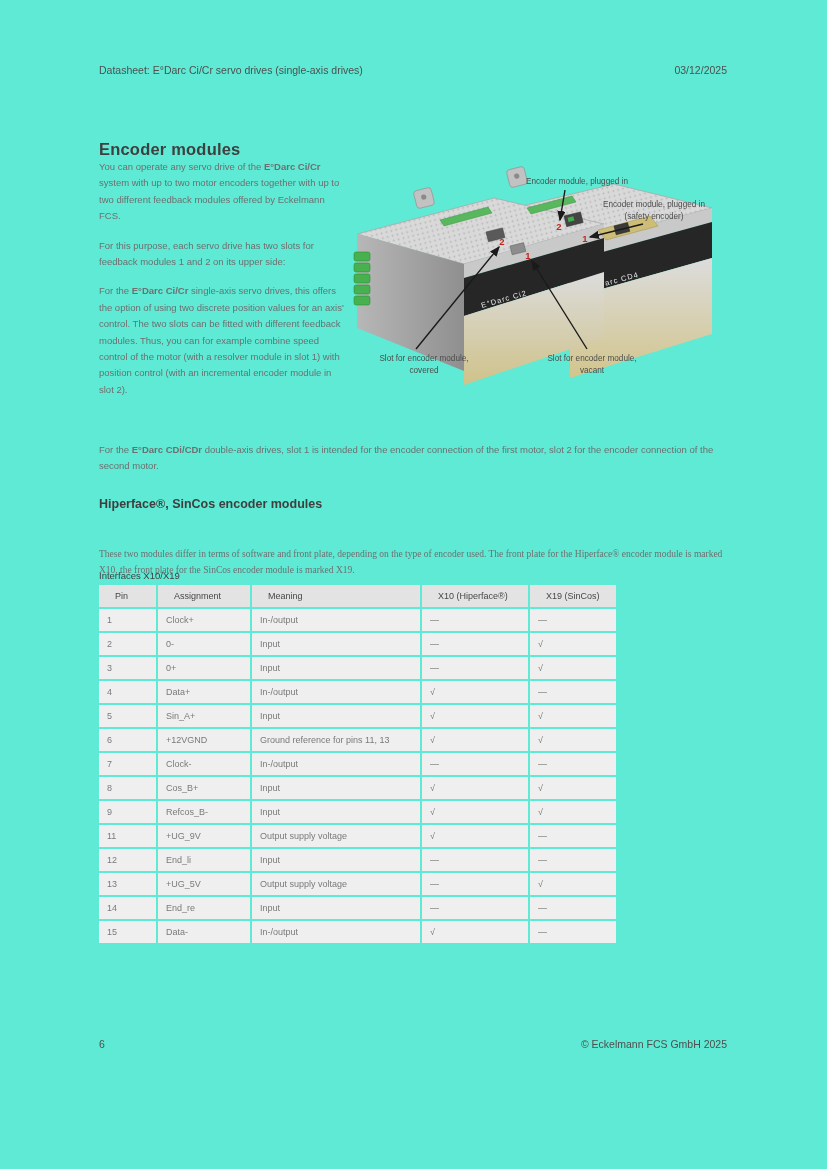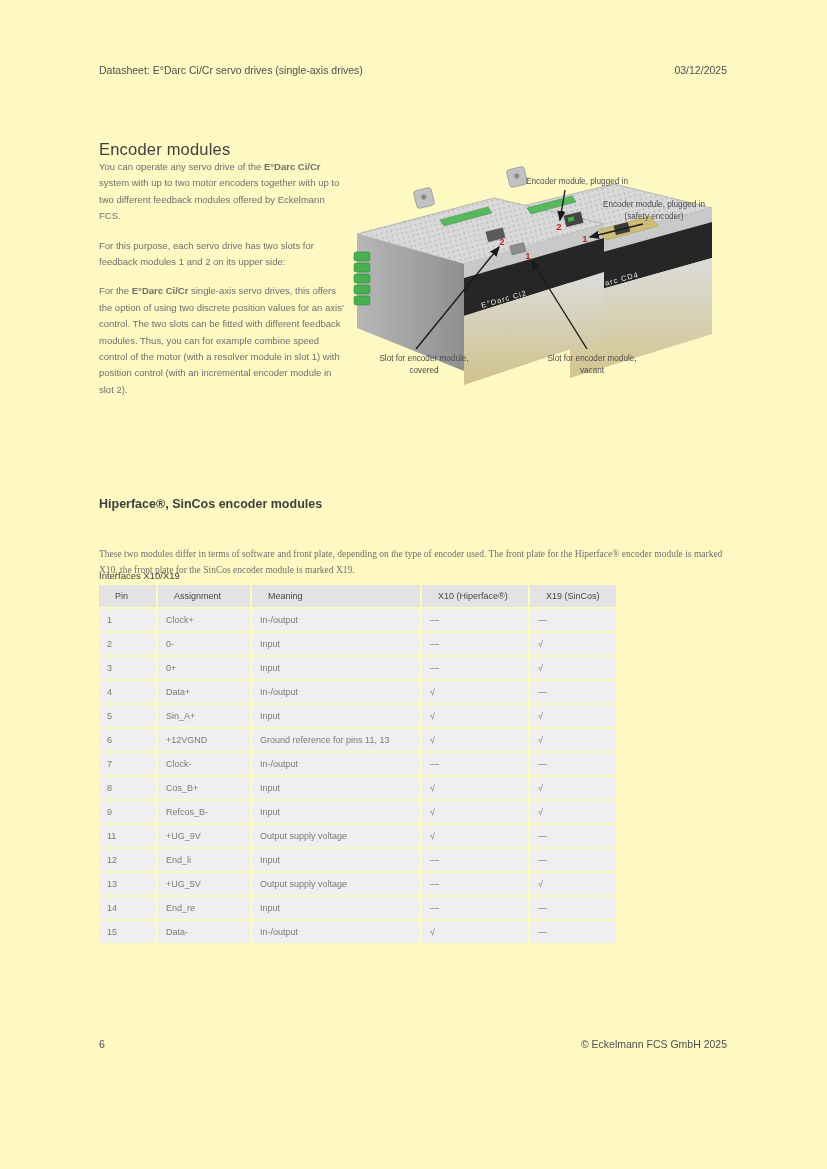--- a/index.html
+++ b/index.html
@@ -1,21 +1,21 @@
 <!DOCTYPE html>
 <html><head>
 <meta charset="utf-8">
 <style>
   html,body{margin:0;padding:0;background:#888;}
-  .page{position:relative;width:827px;height:1169px;background:#fef9c3;margin:0 auto;
+  .page{position:relative;width:827px;height:1169px;background:#5eead4;margin:0 auto;
         font-family:"Liberation Sans",sans-serif;overflow:hidden;}
   .doc-header{position:absolute;left:99px;right:100px;top:64px;display:flex;
         justify-content:space-between;font-size:10.5px;color:#4f4f4f;}
   .doc-title{position:absolute;left:99px;top:129px;font-size:16.5px;color:#3f3f3f;
-        font-weight:400;letter-spacing:.2px;}
+        font-weight:700;letter-spacing:.2px;}
   .body-text{font-size:9.5px;line-height:16.4px;color:#6f6f6f;}
   .left-col{position:absolute;left:99px;top:159px;width:249px;}
   .left-col p{margin:0 0 13px 0;}
   .b{font-weight:700;}
   .figure{position:absolute;left:352px;top:166px;width:365px;height:219px;}
   .p4{position:absolute;left:99px;top:432px;width:633px;}
   .sec-heading{position:absolute;left:99px;top:487px;font-size:12.5px;font-weight:700;color:#3f3f3f;}
   .sec-body{position:absolute;left:99px;top:536px;width:633px;font-family:Liberation Serif, serif;}
   .table-title{position:absolute;left:99px;top:560px;font-size:9.5px;font-weight:400;color:#3f3f3f;}
   table.pin-table{position:absolute;left:97px;top:583px;border-spacing:2px;border-collapse:separate;}
@@ -137,20 +137,21 @@
       <text class="callout" x="225" y="18" text-anchor="middle">Encoder module, plugged in</text>
       <text class="callout" x="302" y="41" text-anchor="middle">Encoder module, plugged in</text>
       <text class="callout" x="302" y="53" text-anchor="middle">(safety encoder)</text>
       <text class="callout" x="72" y="195" text-anchor="middle">Slot for encoder module,</text>
       <text class="callout" x="72" y="207" text-anchor="middle">covered</text>
       <text class="callout" x="240" y="195" text-anchor="middle">Slot for encoder module,</text>
       <text class="callout" x="240" y="207" text-anchor="middle">vacant</text>
     </svg>
   </div>
 
+  <p class="p4 body-text"><span>For the </span><span class="b">E°Darc CDi/CDr</span><span> double-axis drives, slot 1 is intended for the encoder connection of the first motor, slot 2 for the encoder connection of the second motor.</span></p>
 
   <h2 class="sec-heading">Hiperface®, SinCos encoder modules</h2>
   <p class="sec-body body-text">These two modules differ in terms of software and front plate, depending on the type of encoder used. The front plate for the Hiperface® encoder module is marked X10, the front plate for the SinCos encoder module is marked X19.</p>
   <h3 class="table-title">Interfaces X10/X19</h3>
 
   <table class="pin-table">
     <thead>
         <tr id="pt-head">
           <th class="c0">Pin</th>
           <th class="c1">Assignment</th>

